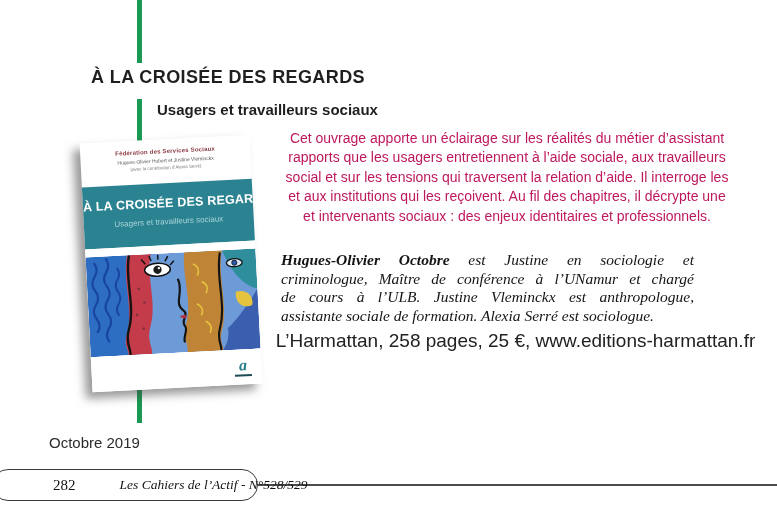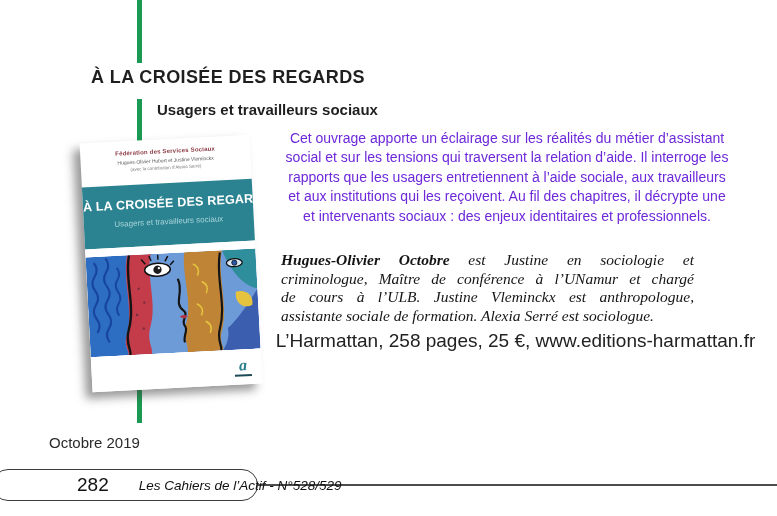--- a/index.html
+++ b/index.html
@@ -32,38 +32,38 @@
   .cover-art{height:100px;overflow:hidden;}
   .cover-art svg{display:block;}
   .cover-bottom{height:35px;position:relative;background:#fff;}
   .logo{position:absolute;right:10px;bottom:8px;text-align:center;line-height:1;}
   .logo-a{font-family:"Liberation Serif",serif;font-weight:bold;font-style:italic;
           font-size:16px;color:#2a7f8e;}
   .logo-bar{width:17px;height:2.5px;background:#1c4a56;margin-top:1px;}
 
   
   .review{position:absolute;left:246px;top:129px;width:522px;font-size:14px;
-          line-height:19.4px;text-align:center;color:#6d28d9;}
+          line-height:19.4px;text-align:center;color:#be185d;}
   .authors{position:absolute;left:281px;top:251px;width:413px;
            font-family:"Liberation Serif",serif;font-style:italic;font-size:15.5px;
            line-height:18.6px;color:#141414;}
   .just{text-align:justify;text-align-last:justify;}
   .bold{font-weight:bold;}
   .publine{position:absolute;left:253px;top:330px;width:525px;text-align:center;
            font-size:19px;color:#222;}
 
   .date{position:absolute;left:49px;top:403px;font-size:15px;color:#2b2b2b;margin-top:31px;}
 
   
   .footer-rule{position:absolute;left:252px;top:484px;width:525px;height:2px;background:#4c4c4c;}
   .pill{position:absolute;left:-8px;top:469px;width:266px;height:32px;background:#fff;
         border:1.5px solid #3c3c3c;border-radius:17px;display:flex;align-items:center;
         box-sizing:border-box;}
-  .pg{margin-left:84px;font-family:Liberation Sans, sans-serif;font-size:19px;color:#111;}
-  .journal{margin-left:30px;font-family:Liberation Sans, sans-serif;font-style:italic;
+  .pg{margin-left:60px;font-family:Liberation Serif, serif;font-size:15px;color:#111;}
+  .journal{margin-left:44px;font-family:Liberation Serif, serif;font-style:italic;
            font-size:13.5px;color:#111;white-space:nowrap;}
 </style>
 </head>
 <body>
 
 <div id="page">
 
   <div class="green-bar green-top"></div>
   <div class="green-bar green-main"></div>
 
@@ -113,22 +113,22 @@
     <div class="cover-bottom">
       <div class="logo">
         <div class="logo-a">a</div>
         <div class="logo-bar"></div>
       </div>
     </div>
   </div>
 
   <div class="review">
     <div>Cet ouvrage apporte un éclairage sur les réalités du métier d’assistant</div>
+    <div>rapports que les usagers entretiennent à l’aide sociale, aux travailleurs</div>
     <div>social et sur les tensions qui traversent la relation d’aide. Il interroge les</div>
-    <div>rapports que les usagers entretiennent à l’aide sociale, aux travailleurs</div>
     <div>et aux institutions qui les reçoivent. Au fil des chapitres, il décrypte une</div>
     <div>et intervenants sociaux : des enjeux identitaires et professionnels.</div>
   </div>
 
   <div class="authors">
     <div class="just"><span class="bold">Hugues-Olivier Octobre</span><span> est Justine en sociologie et</span></div>
     <div class="just">criminologue, Maître de conférence à l’UNamur et chargé</div>
     <div class="just">de cours à l’ULB. Justine Vleminckx est anthropologue,</div>
     <div>assistante sociale de formation. Alexia Serré est sociologue.</div>
   </div>

